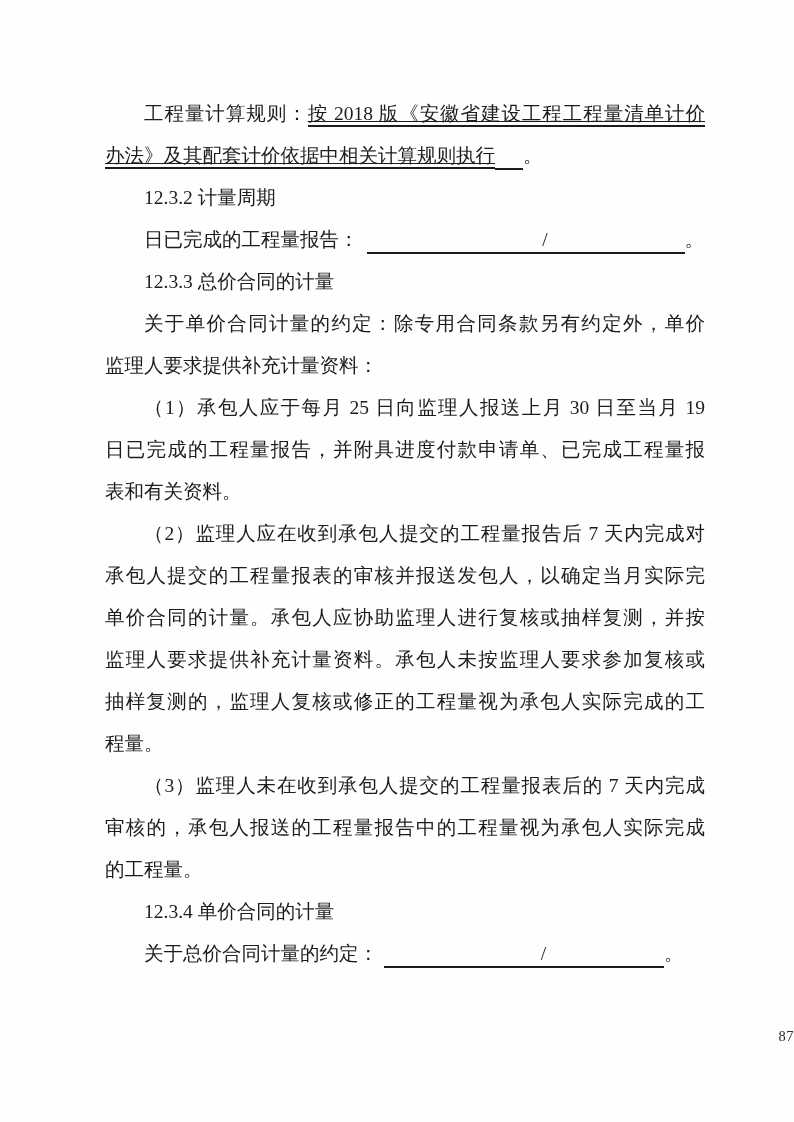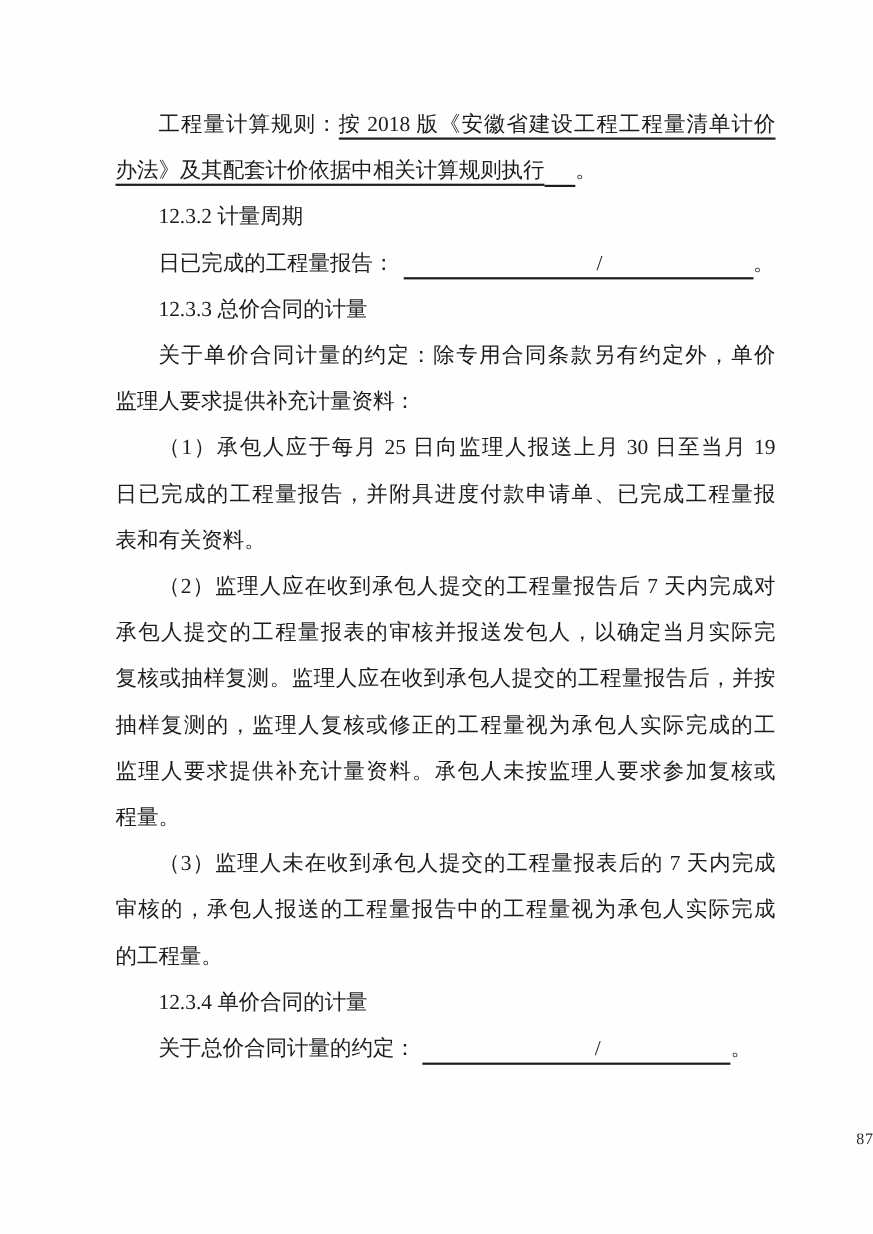--- a/index.html
+++ b/index.html
@@ -30,20 +30,21 @@
   .line.justify {
     text-align: justify;
     text-align-last: justify;
   }
   .line.indent {
     text-indent: 39px;
   }
   .seg-u {
     border-bottom: 2px solid #1c1c1c;
     padding-bottom: 1px;
+    text-decoration: underline;
   }
   .blank {
     display: inline-block;
     border-bottom: 2px solid #1c1c1c;
     height: 25px;
     line-height: 25px;
     text-align: center;
     vertical-align: baseline;
   }
   .footer-pagenum {
@@ -67,23 +68,23 @@
       <div class="line indent"><span class="seg-plain">12.3.2 计量周期</span></div>
       <div class="line indent"><span class="seg-plain">日已完成的工程量报告：</span><span class="blank" style="width: 318px; margin-left: 8px;">/</span><span class="seg-plain">。</span></div>
       <div class="line indent"><span class="seg-plain">12.3.3 总价合同的计量</span></div>
       <div class="line indent justify"><span class="seg-plain">关于单价合同计量的约定：除专用合同条款另有约定外，单价</span></div>
       <div class="line"><span class="seg-plain">监理人要求提供补充计量资料：</span></div>
       <div class="line indent justify"><span class="seg-plain">（1）承包人应于每月 25 日向监理人报送上月 30 日至当月 19</span></div>
       <div class="line justify"><span class="seg-plain">日已完成的工程量报告，并附具进度付款申请单、已完成工程量报</span></div>
       <div class="line"><span class="seg-plain">表和有关资料。</span></div>
       <div class="line indent justify"><span class="seg-plain">（2）监理人应在收到承包人提交的工程量报告后 7 天内完成对</span></div>
       <div class="line justify"><span class="seg-plain">承包人提交的工程量报表的审核并报送发包人，以确定当月实际完</span></div>
-      <div class="line justify"><span class="seg-plain">复核或抽样复测。监理人应在收到承包人提交的工程量报告后，并按</span></div>
+      <div class="line justify"><span class="seg-plain">单价合同的计量。承包人应协助监理人进行复核或抽样复测，并按</span></div>
+      <div class="line justify"><span class="seg-plain">监理人要求提供补充计量资料。承包人未按监理人要求参加复核或</span></div>
       <div class="line justify"><span class="seg-plain">抽样复测的，监理人复核或修正的工程量视为承包人实际完成的工</span></div>
-      <div class="line justify"><span class="seg-plain">监理人要求提供补充计量资料。承包人未按监理人要求参加复核或</span></div>
       <div class="line"><span class="seg-plain">程量。</span></div>
       <div class="line indent justify"><span class="seg-plain">（3）监理人未在收到承包人提交的工程量报表后的 7 天内完成</span></div>
       <div class="line justify"><span class="seg-plain">审核的，承包人报送的工程量报告中的工程量视为承包人实际完成</span></div>
       <div class="line"><span class="seg-plain">的工程量。</span></div>
       <div class="line indent"><span class="seg-plain">12.3.4 单价合同的计量</span></div>
       <div class="line indent"><span class="seg-plain">关于总价合同计量的约定：</span><span class="blank" style="width: 280px; margin-left: 6px;">/</span><span class="seg-plain">。</span></div>
     </div>
   <div class="footer-pagenum">87</div>
 </div>
 

